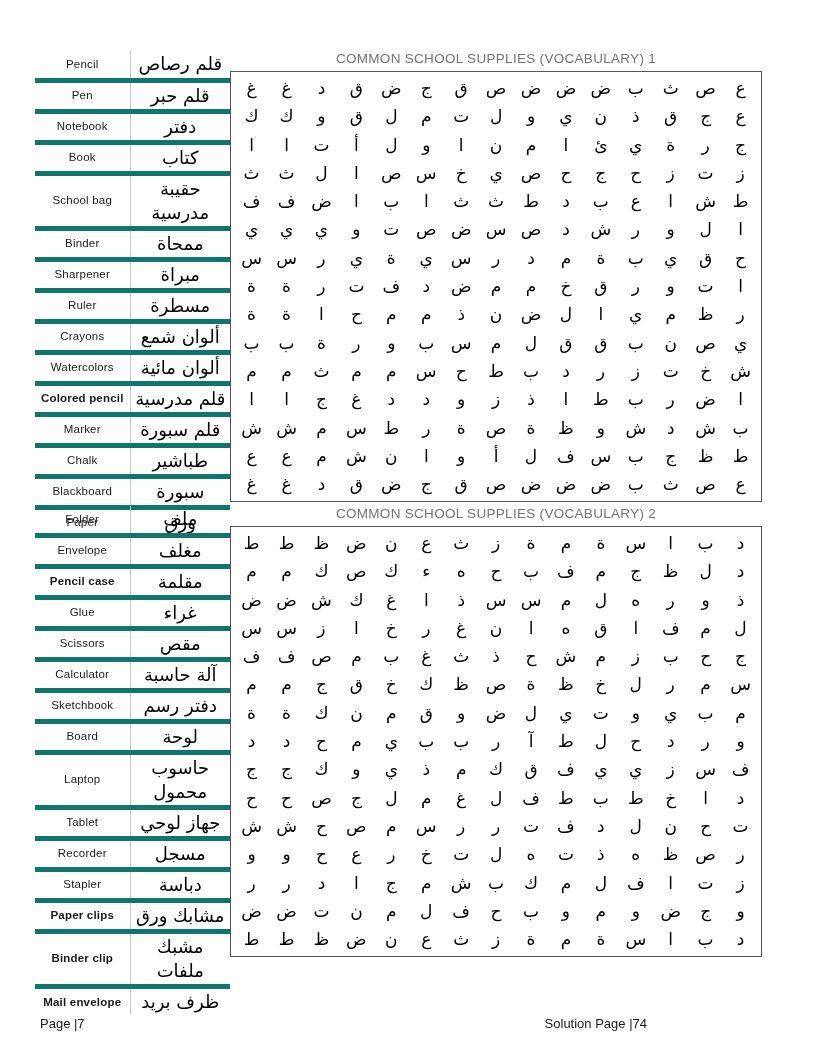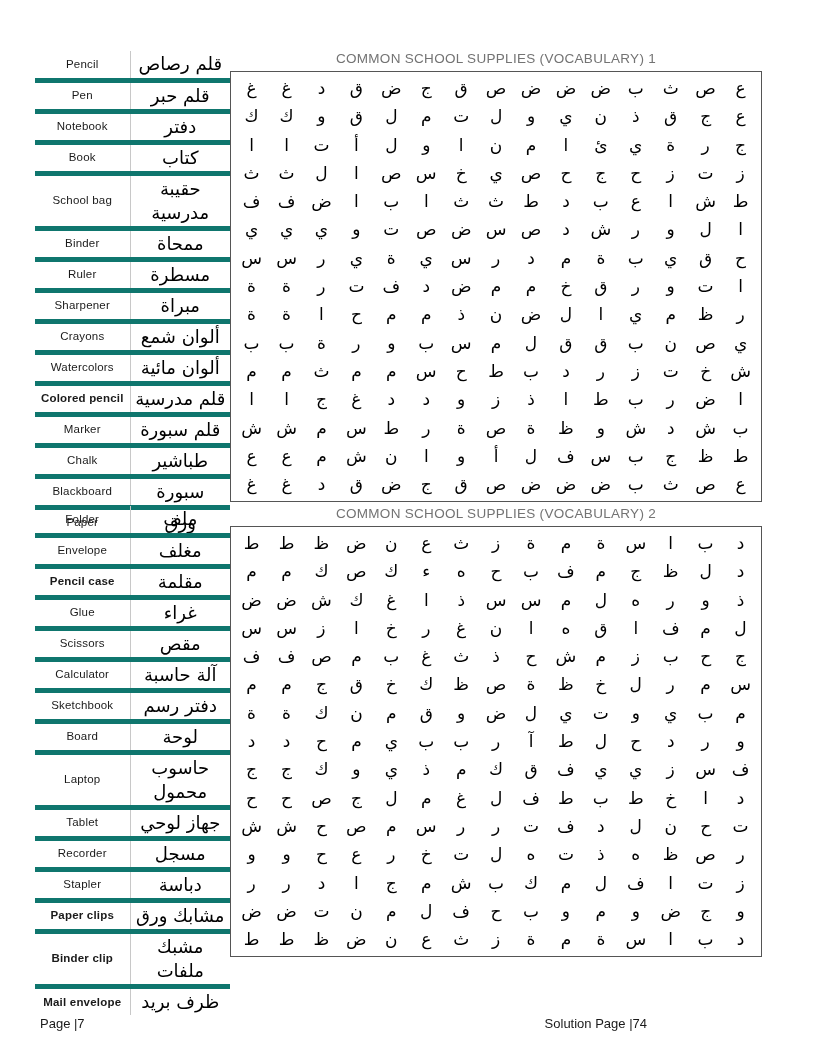--- a/index.html
+++ b/index.html
@@ -160,26 +160,26 @@
             </tr>
             <tr>
               <td class="en">School bag</td>
               <td class="ar">حقيبة مدرسية</td>
             </tr>
             <tr>
               <td class="en">Binder</td>
               <td class="ar">ممحاة</td>
             </tr>
             <tr>
+              <td class="en">Sharpener</td>
+              <td class="ar">مبراة</td>
+            </tr>
+            <tr>
               <td class="en">Ruler</td>
               <td class="ar">مسطرة</td>
-            </tr>
-            <tr>
-              <td class="en">Sharpener</td>
-              <td class="ar">مبراة</td>
             </tr>
             <tr>
               <td class="en">Crayons</td>
               <td class="ar">ألوان شمع</td>
             </tr>
             <tr>
               <td class="en">Watercolors</td>
               <td class="ar">ألوان مائية</td>
             </tr>
             <tr>

